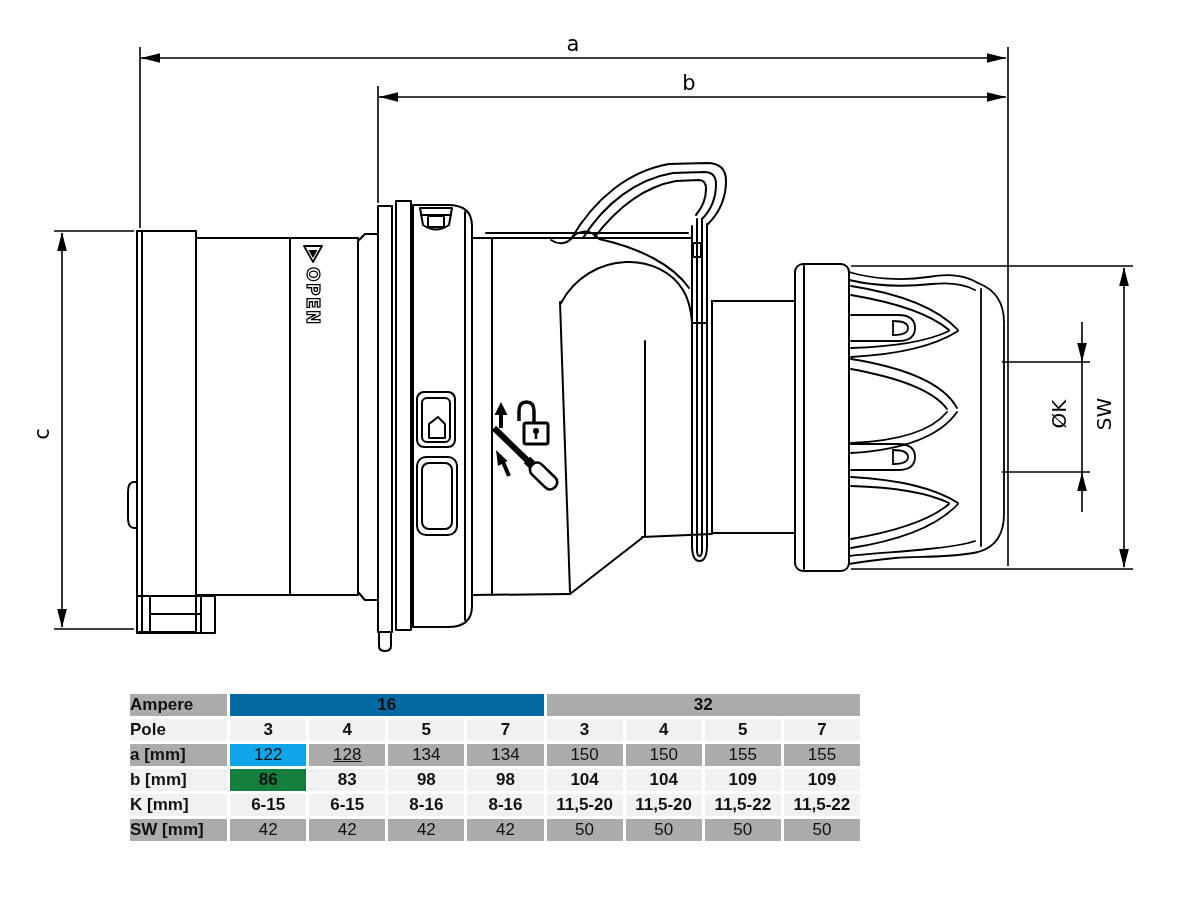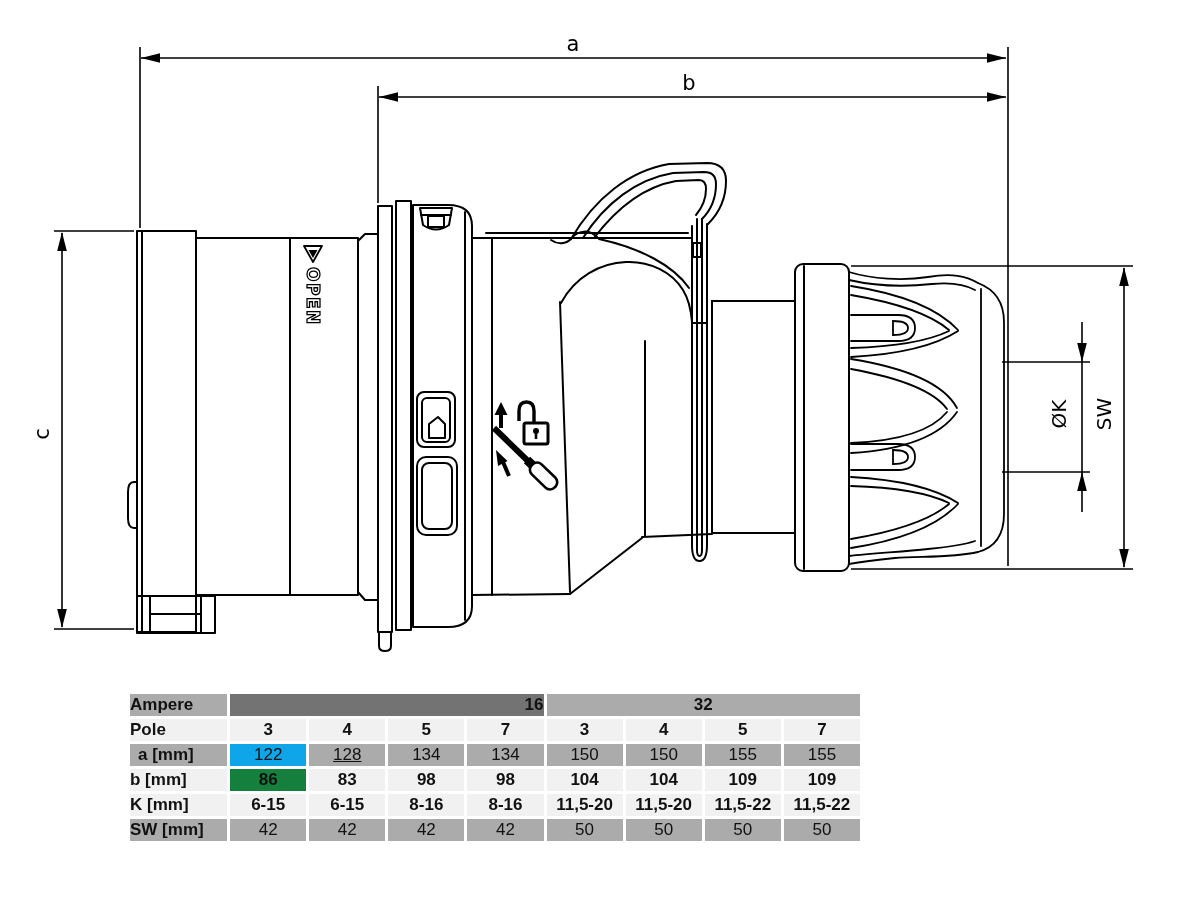--- a/index.html
+++ b/index.html
@@ -219,36 +219,36 @@
           <col style="width:76px">
           <col style="width:76px">
         <col style="width:76px">
           <col style="width:76px">
           <col style="width:76px">
           <col style="width:76px">
       </colgroup>
       <tbody id="dim-table-body">
           <tr>
             <td class="lbl" style="background: rgb(171, 171, 171);">Ampere</td>
-            <td class="hdr" colspan="4" style="background: #737373; text-align: right;">16</td>
+            <td class="hdr" colspan="4" style="background: #0369a1;">16</td>
             <td class="hdr" colspan="4" style="background: rgb(171, 171, 171);">32</td>
           </tr>
           <tr>
             <td class="lbl" style="background: rgb(241, 241, 241);">Pole</td>
             <td class="val bold" style="background: rgb(241, 241, 241);">3</td>
             <td class="val bold" style="background: rgb(241, 241, 241);">4</td>
             <td class="val bold" style="background: rgb(241, 241, 241);">5</td>
             <td class="val bold" style="background: rgb(241, 241, 241);">7</td>
             <td class="val bold" style="background: rgb(241, 241, 241);">3</td>
             <td class="val bold" style="background: rgb(241, 241, 241);">4</td>
             <td class="val bold" style="background: rgb(241, 241, 241);">5</td>
             <td class="val bold" style="background: rgb(241, 241, 241);">7</td>
           </tr>
           <tr>
-            <td class="lbl" style="background: rgb(171, 171, 171); padding-left: 8px;">a [mm]</td>
+            <td class="lbl" style="background: rgb(171, 171, 171);">a [mm]</td>
             <td class="val" style="background: #0ea5e9;">122</td>
             <td class="val" style="background: rgb(171, 171, 171); text-decoration: underline;">128</td>
             <td class="val" style="background: rgb(171, 171, 171);">134</td>
             <td class="val" style="background: rgb(171, 171, 171);">134</td>
             <td class="val" style="background: rgb(171, 171, 171);">150</td>
             <td class="val" style="background: rgb(171, 171, 171);">150</td>
             <td class="val" style="background: rgb(171, 171, 171);">155</td>
             <td class="val" style="background: rgb(171, 171, 171);">155</td>
           </tr>
           <tr>

